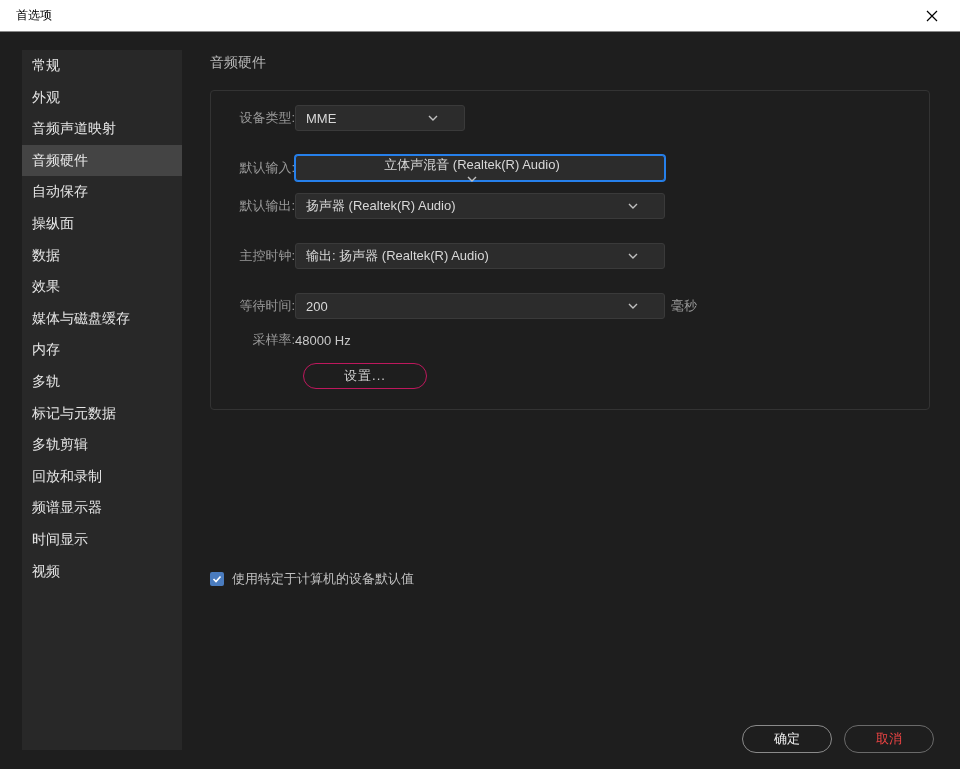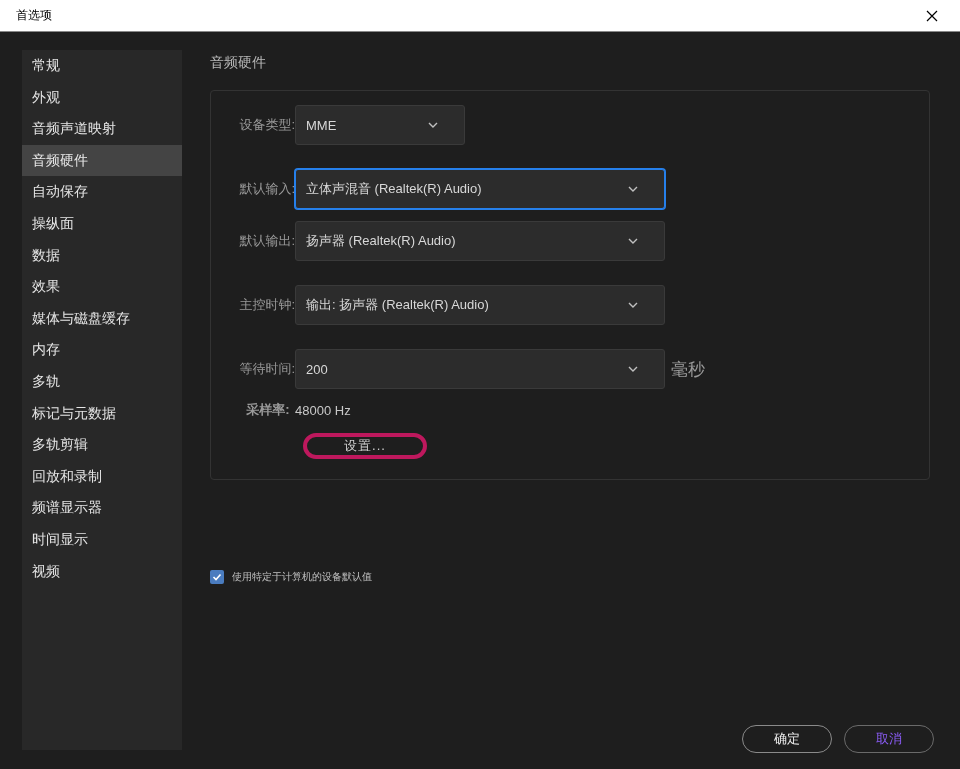--- a/index.html
+++ b/index.html
@@ -72,59 +72,60 @@
   margin-bottom: 12px;
 }
 .form-row.gap-lg { margin-top: 24px; }
 .form-label {
   width: 68px;
   text-align: right;
   color: #9a9a9a;
   font-size: 13px;
   flex-shrink: 0;
 }
-.form-label.indent { width: 68px; padding-left: 14px; text-align: center; font-weight: bold; }
+.form-label.indent { width: 68px; padding-left: 14px; text-align: right; }
 .select {
   background: #2c2c2c;
   border: 1px solid #3a3a3a;
   border-radius: 3px;
-  height: 40px;
+  height: 26px;
   display: flex;
   align-items: center;
   justify-content: space-between;
   padding: 0 26px 0 10px;
   color: #d8d8d8;
   font-size: 13px;
   cursor: pointer;
   position: relative;
 }
 .select.focused {
   border: 1px solid #2680eb;
   box-shadow: 0 0 0 1px #2680eb;
+  flex-direction: column;
 }
 .select.w-170 { width: 170px; }
 .select.w-370 { width: 370px; }
 .chevron {
   width: 10px; height: 10px;
   flex-shrink: 0;
 }
 .value-text {
   color: #c8c8c8;
   font-size: 13px;
 }
 .suffix-text {
   color: #9a9a9a;
-  font-size: 17px;
+  font-size: 13px;
   margin-left: 6px;
 }
 .settings-btn {
   margin-left: 76px;
   margin-top: 14px;
   width: 124px; height: 26px;
-  border: 4px solid #be185d;
+  border: 1px solid #be185d;
   border-radius: 13px;
   background: transparent;
   color: #d0d0d0;
   font-size: 13px;
   cursor: pointer;
   display: flex;
   align-items: center;
   justify-content: center;
   letter-spacing: 1px;
 }
@@ -139,34 +140,34 @@
 .checkbox {
   width: 14px; height: 14px;
   background: #4a7cbf;
   border-radius: 2px;
   display: flex;
   align-items: center;
   justify-content: center;
   cursor: pointer;
 }
 .checkbox svg { width: 10px; height: 10px; }
-.checkbox-label { color: #c0c0c0; font-size: 10px; }
+.checkbox-label { color: #c0c0c0; font-size: 13px; }
 .footer {
   position: absolute;
   right: 26px;
   bottom: 16px;
   display: flex;
   gap: 12px;
 }
 .footer-btn {
   width: 90px; height: 28px;
   border-radius: 14px;
   border: 1px solid #6a6a6a;
   background: transparent;
-  color: #8b5cf6;
+  color: #ef4444;
   font-size: 13px;
   cursor: pointer;
   display: flex;
   align-items: center;
   justify-content: center;
 }
 .footer-btn.primary {
   border-color: #8a8a8a;
   color: #f0f0f0;
 }

